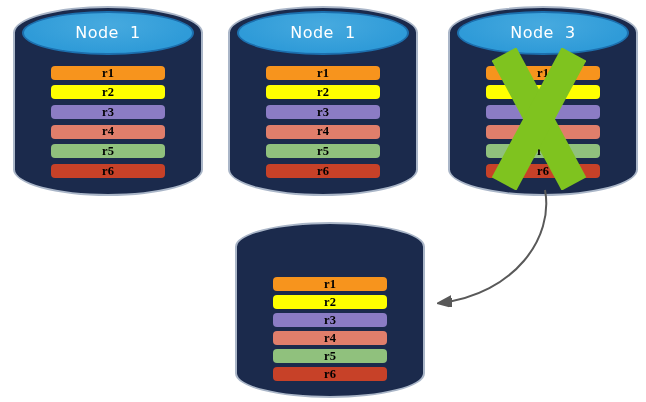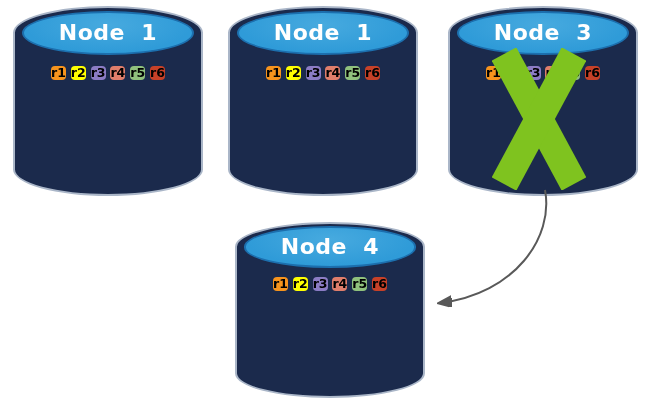--- a/index.html
+++ b/index.html
@@ -30,28 +30,28 @@
   .cyl-top {
     position: absolute; left: 4.5%; right: 4.5%; top: 2.5%; height: 23.5%;
     background: radial-gradient(ellipse at 50% 30%, #47AADF 0%, var(--c-top, #2F9BD8) 70%);
     border: 2px solid #1C6FAE;
     border-radius: 50%;
     box-sizing: border-box;
     display: flex; align-items: center; justify-content: center;
   }
 
   .node-label {
-    color: #ffffff; font-weight: bold; font-size: 22px;
+    color: #ffffff; font-weight: normal; font-size: 16px;
     white-space: pre; letter-spacing: 0.5px;
     transform: translateY(-1px);
   }
 
   .bars {
     position: absolute; left: 20%; right: 20%; top: 31.5%; bottom: 9.5%;
-    display: flex; justify-content: space-between;
+    display: flex; flex-direction: column; justify-content: space-between; font-family: Liberation Serif, serif;
   }
 
   .bar {
     height: 8.8%; min-height: 14px;
     border-radius: 4px;
     display: flex; align-items: center; justify-content: center;
   }
   .bar span { font-size: 12.5px; font-weight: bold; color: #000; line-height: 1; }
 
   .x-mark { position: absolute; left: 44px; top: 42px; width: 94px; height: 142px; display: none; }
@@ -146,23 +146,20 @@
           <span>r6</span>
         </div>
       </div>
       <svg class="x-mark" viewBox="0 0 94 142" width="94" height="142" aria-hidden="true">
         <line x1="12" y1="6" x2="82" y2="136"></line>
         <line x1="82" y1="6" x2="12" y2="136"></line>
       </svg>
     </div>
     <div class="node node-4">
       <div class="cyl-body"></div>
-      <div class="cyl-top">
-        <span class="node-label">Node  4</span>
-      </div>
       <div class="bars">
         <div class="bar" style="background: rgb(247, 148, 29);">
           <span>r1</span>
         </div>
         <div class="bar" style="background: rgb(255, 255, 0);">
           <span>r2</span>
         </div>
         <div class="bar" style="background: rgb(139, 124, 196);">
           <span>r3</span>
         </div>

